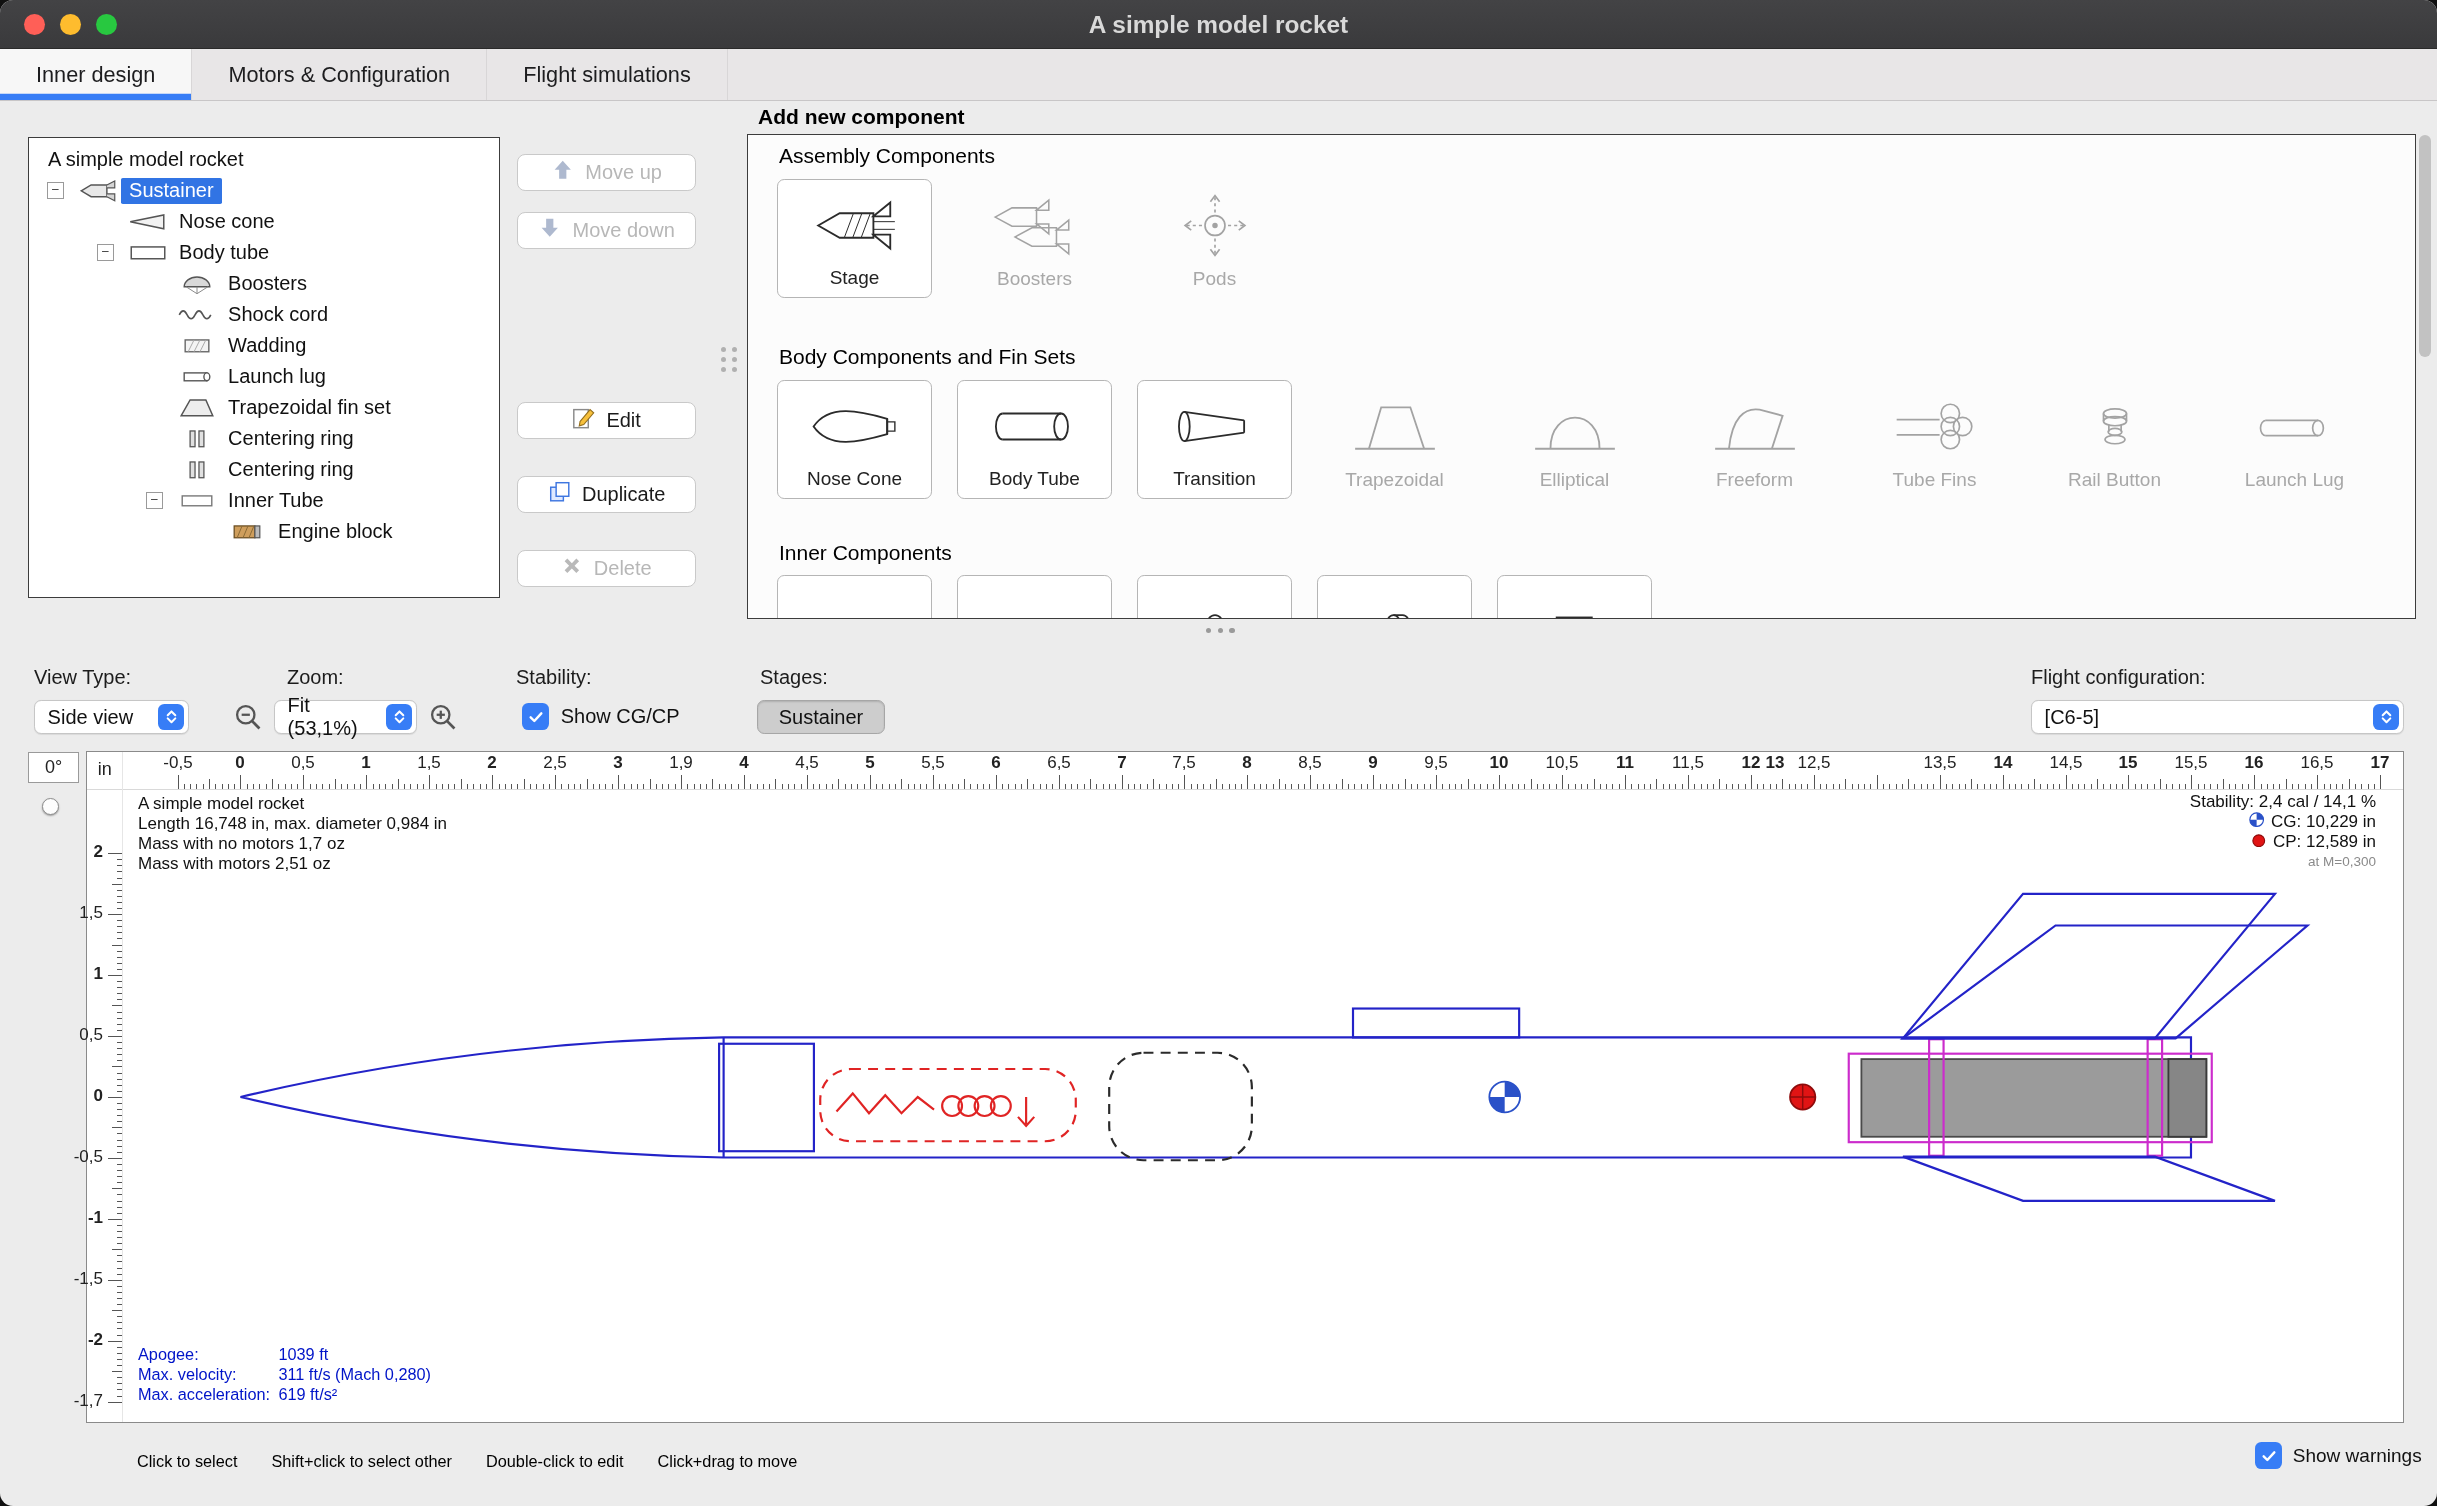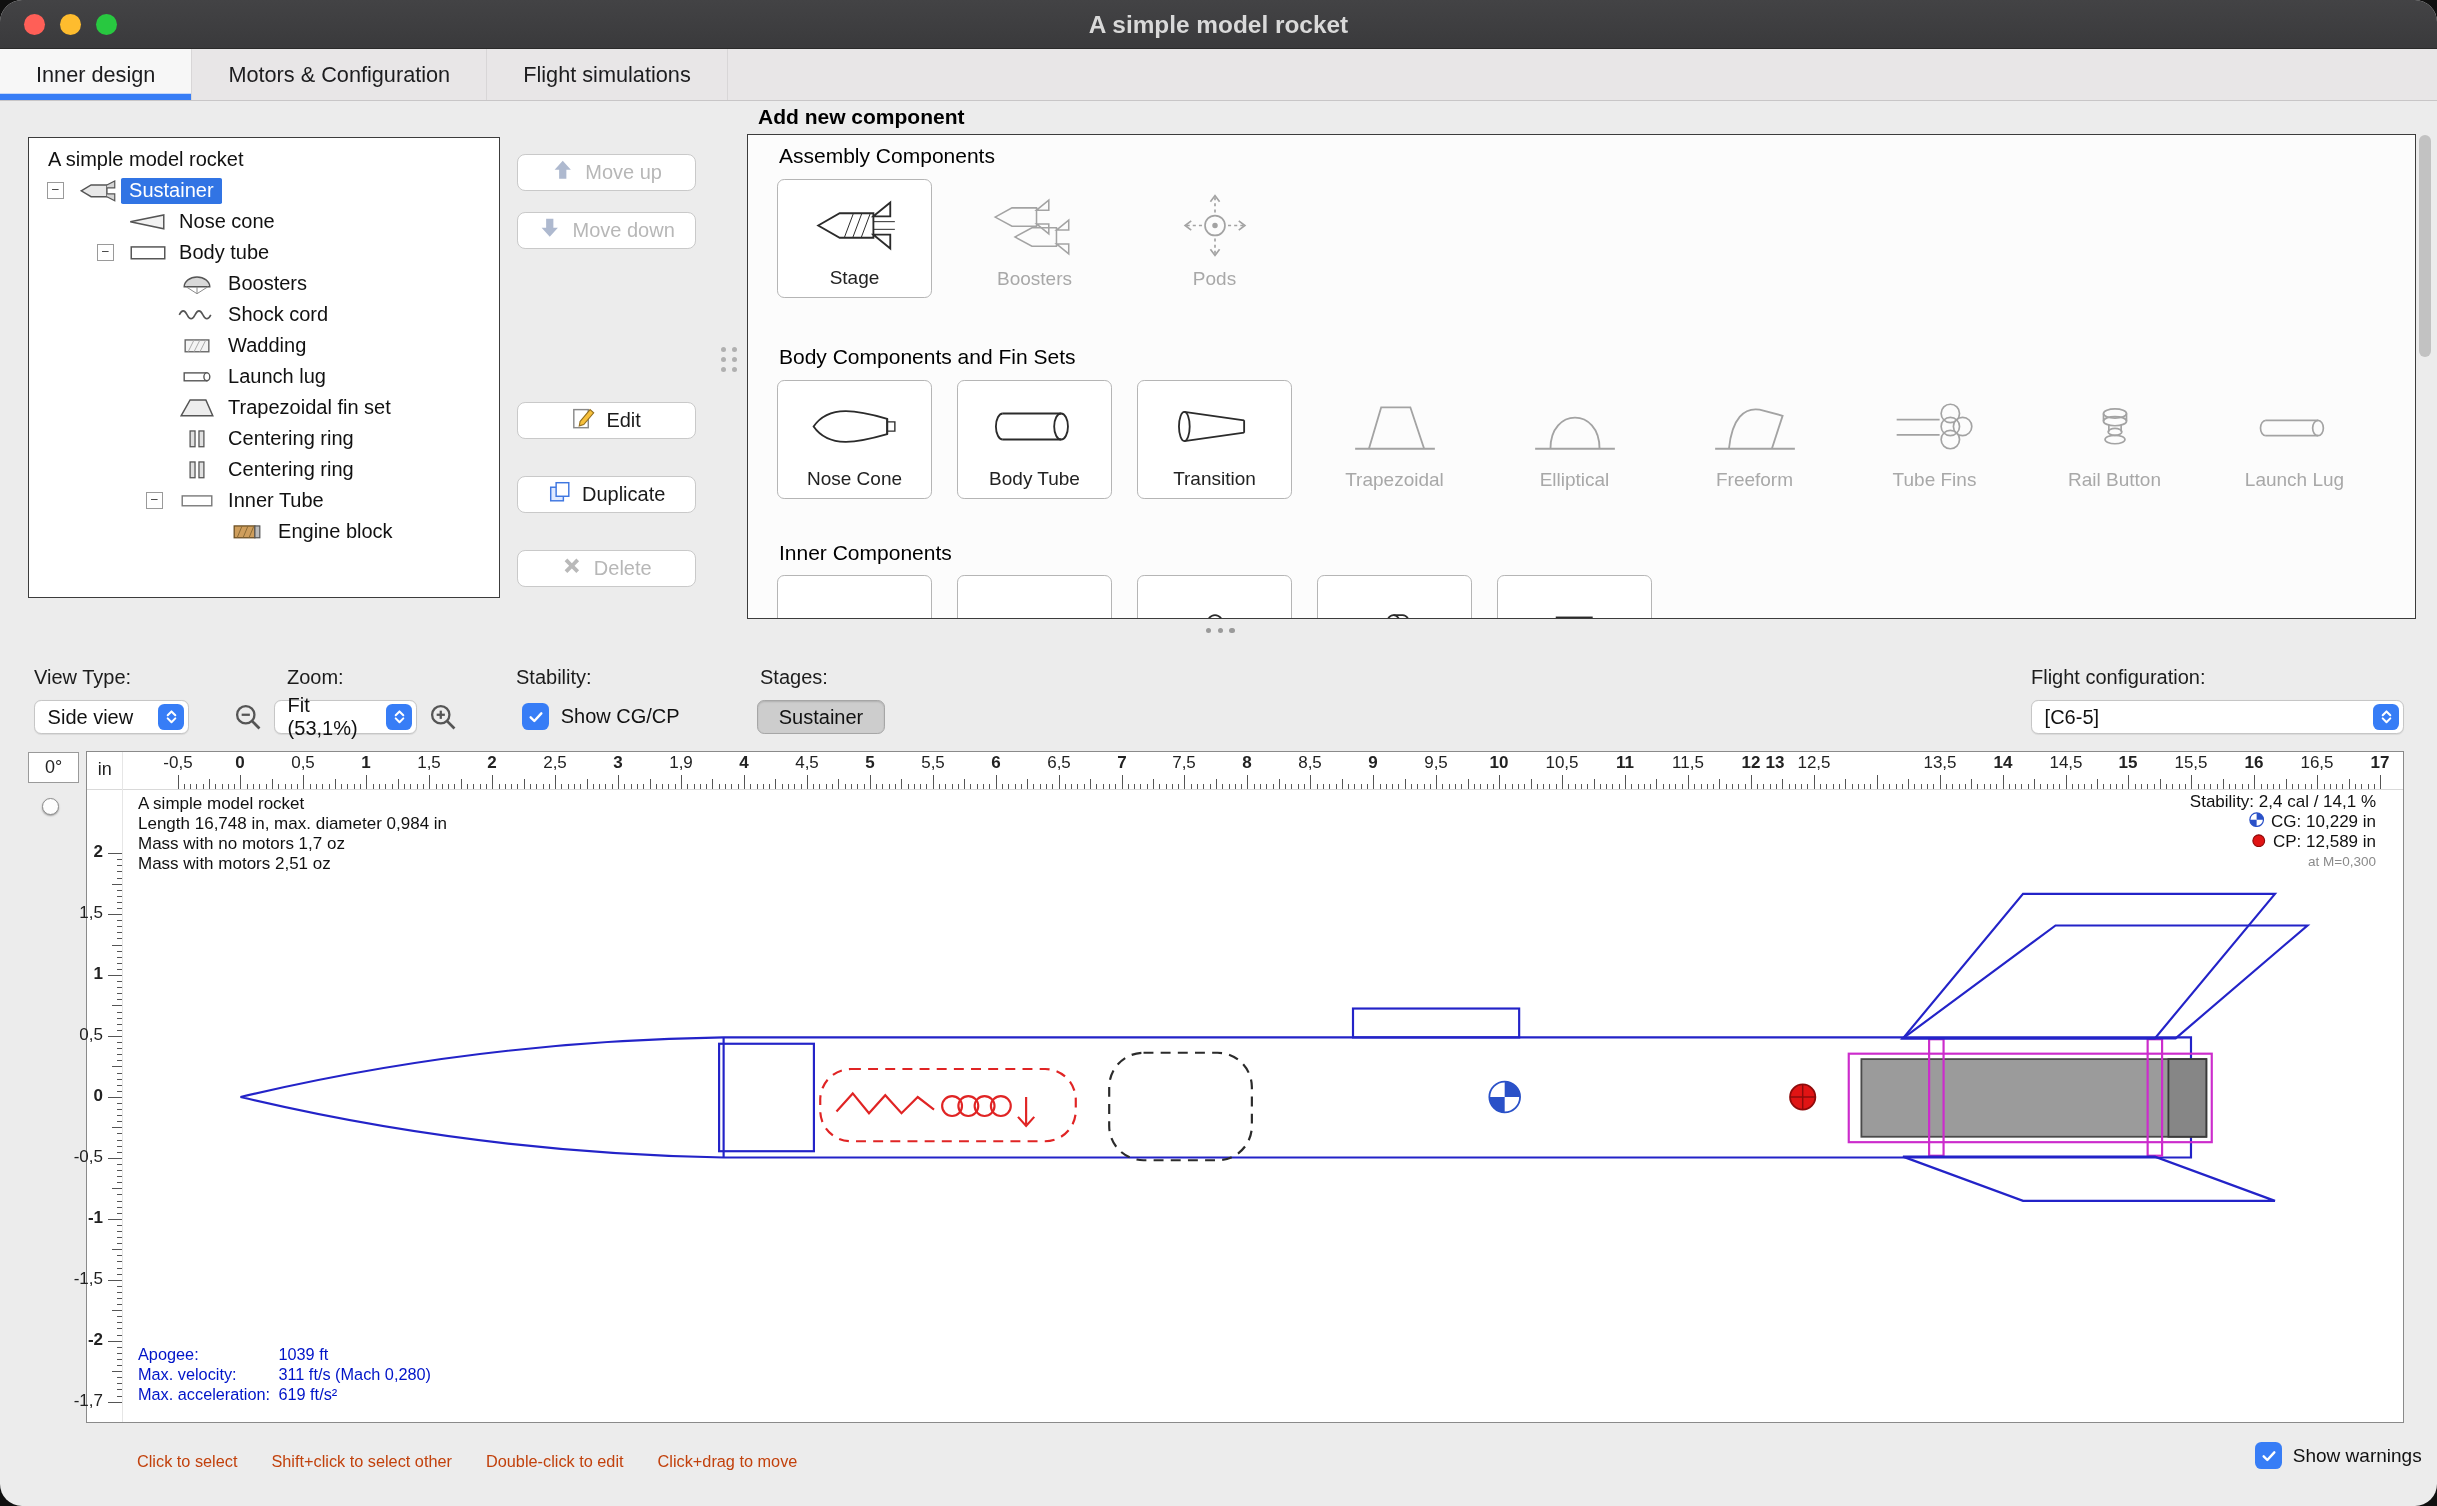--- a/index.html
+++ b/index.html
@@ -1,17 +1,17 @@
 <!DOCTYPE html>
 <html style="--accent: #377df6; --selection: #3174e4;font-size:14.4px"><head>
 <meta charset="utf-8">
 <style>
   *{box-sizing:border-box;margin:0;padding:0}
   html,body{width:2438px;height:1506px;background:#101010;font-family:"Liberation Sans","DejaVu Sans",sans-serif;-webkit-font-smoothing:antialiased}
-  .window{position:absolute;inset:0;border-radius:22px;overflow:hidden;background:#ececec}
+  .window{position:absolute;inset:0;border-radius:13px;overflow:hidden;background:#ececec}
 
   
   .titlebar{position:absolute;top:0;left:0;right:0;height:49px;background:linear-gradient(#434345,#3a3a3c);border-bottom:0.9px solid #2a2a2a}
   .titlebar .title{color:#d9d9d9;font-weight:700;font-size:24.4px;text-align:center;line-height:49px}
   .traffic{position:absolute;left:23.5px;top:14.4px;display:flex;gap:15.3px}
   .tl{width:21px;height:21px;border-radius:50%;display:inline-block}
   .tl.red{background:#ff5f57}.tl.yellow{background:#febc2e}.tl.green{background:#28c840}
 
   
   .tabbar{position:absolute;top:49px;left:0;right:0;height:52px;background:#e8e6e7;border-bottom:0.9px solid #c8c6c7;display:flex}
@@ -74,21 +74,21 @@
   .vlabel.bold{font-weight:700}
   .draw{position:absolute;inset:0;width:2318px;height:672px}
   .info{position:absolute;left:51px;top:42px;font-size:17px;line-height:20px;color:#111}
   .stab{position:absolute;right:27px;top:40px;font-size:17px;line-height:20px;color:#111}
   .stab .row{display:flex;justify-content:flex-end;align-items:center;gap:7.2px}
   .stab .sub{font-size:13.5px;color:#8a8a8a}
   .flight{position:absolute;left:51px;top:592px;font-size:16.3px;line-height:20px;color:#0014c8;display:grid;grid-template-columns:135px auto;column-gap:5.4px}
   .rot-box{position:absolute;left:28px;top:752px;width:51px;height:31px;background:#fff;border:1.4px solid #9a9a9a;font-size:18px;display:flex;align-items:center;justify-content:center;color:#222}
   .rot-knob{position:absolute;left:42px;top:798px;width:17px;height:17px;border-radius:50%;background:#fdfdfd;border:0.9px solid #8e8e8e;box-shadow:0 0.9px 1.8px rgba(0,0,0,.35)}
 
-  .hints{position:absolute;left:137px;top:1452px;display:flex;gap:34px;font-size:16.3px;color:#c2410c}
+  .hints{position:absolute;left:137px;top:1452px;display:flex;gap:34px;font-size:16.3px;color:#000000}
   .warnings{position:absolute;left:2255px;top:1442px;display:flex;align-items:center;gap:10.8px;font-size:19px;color:#111}
 </style>
 </head>
 <body>
 
 <div class="window">
 
   <div class="titlebar">
     <div class="traffic">
       <span class="tl red"></span>

